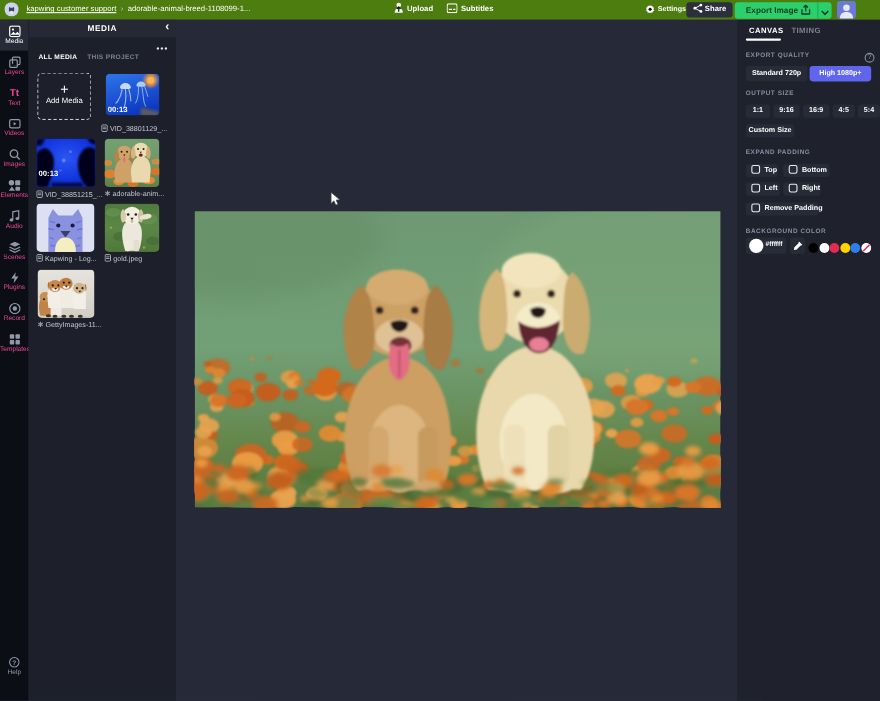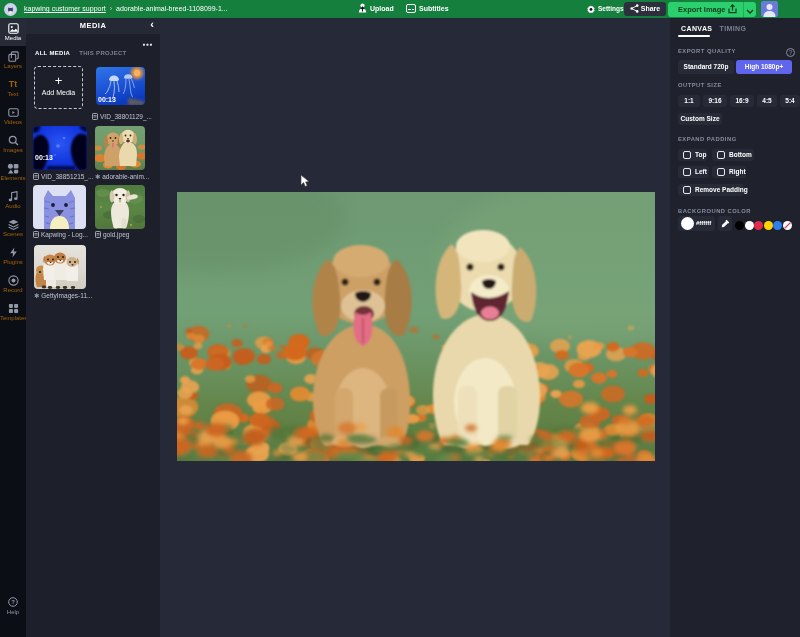--- a/index.html
+++ b/index.html
@@ -2,21 +2,21 @@
 <html><head>
 <meta charset="utf-8">
 <style>
   * { margin:0; padding:0; box-sizing:border-box; }
   html,body { width:800px; height:637px; overflow:hidden; background:#262a38;
     font-family:"Liberation Sans", sans-serif; }
   #stage { position:relative; width:800px; height:637px; }
 
   
   #topbar { position:absolute; left:0; top:0; width:800px; height:18px;
-    background:#15803d; color:#fff; }
+    background:#4d7c0f; color:#fff; }
   #logo { position:absolute; left:4px; top:2px; }
   #crumbs { position:absolute; left:24px; top:0; height:18px; line-height:18px;
     font-size:7px; color:#fff; white-space:nowrap; }
   #crumbs .u { text-decoration:underline; }
   #crumbs .sep { color:#c8ccd8; margin:0 4px; }
   .tb-item { position:absolute; top:0; height:18px; line-height:18px; font-size:7px;
     font-weight:bold; color:#fff; white-space:nowrap; }
   .tb-item svg { vertical-align:-2px; margin-right:3px; }
   #btn-share { position:absolute; left:624px; top:2px; width:42px; height:14px;
     background:#2c303c; border-radius:3px; color:#fff; font-size:7px; font-weight:bold;
@@ -28,21 +28,21 @@
   #btn-export .lbl { position:absolute; left:10px; top:0; }
   #btn-export svg { vertical-align:-2px; }
   #btn-export .dd { position:absolute; right:0; top:0; width:13px; height:15px;
     border-left:1px solid #1cad55; text-align:center; }
   #avatar { position:absolute; left:761px; top:1px; width:17px; height:16px;
     border-radius:3px; background:#6c79d9; overflow:hidden; }
 
   
   #rail { position:absolute; left:0; top:18px; width:26px; height:619px;
     background:#0c0e15; }
-  .rail-item { position:relative; width:26px; height:28px; color:#a16207;
+  .rail-item { position:relative; width:26px; height:28px; color:#ec4899;
     text-align:center; padding-top:5px; }
   .rail-item.active { background:#272b37; color:#fff; }
   .rail-item .ric { display:block; height:11px; line-height:11px; }
   .rail-item .ric svg { display:block; margin:0 auto; }
   .rail-item .rlb { display:block; font-size:6px; line-height:7px; margin-top:1px; }
   #rail-help { position:absolute; left:0; top:592px; width:26px; height:28px;
     color:#9298a8; text-align:center; padding-top:5px; }
   #rail-help .ric { display:block; height:11px; }
   #rail-help .ric svg { display:block; margin:0 auto; }
   #rail-help .rlb { display:block; font-size:6px; line-height:7px; margin-top:1px; }

